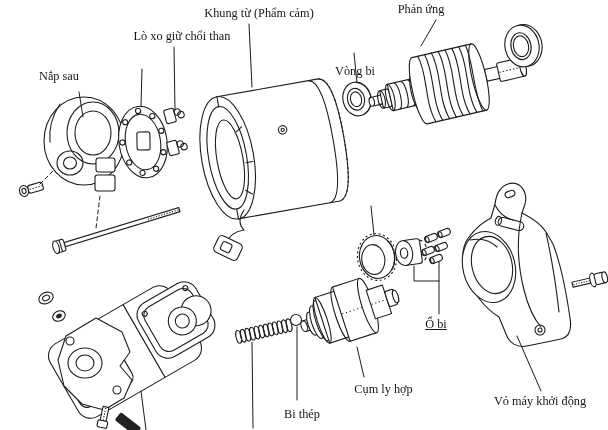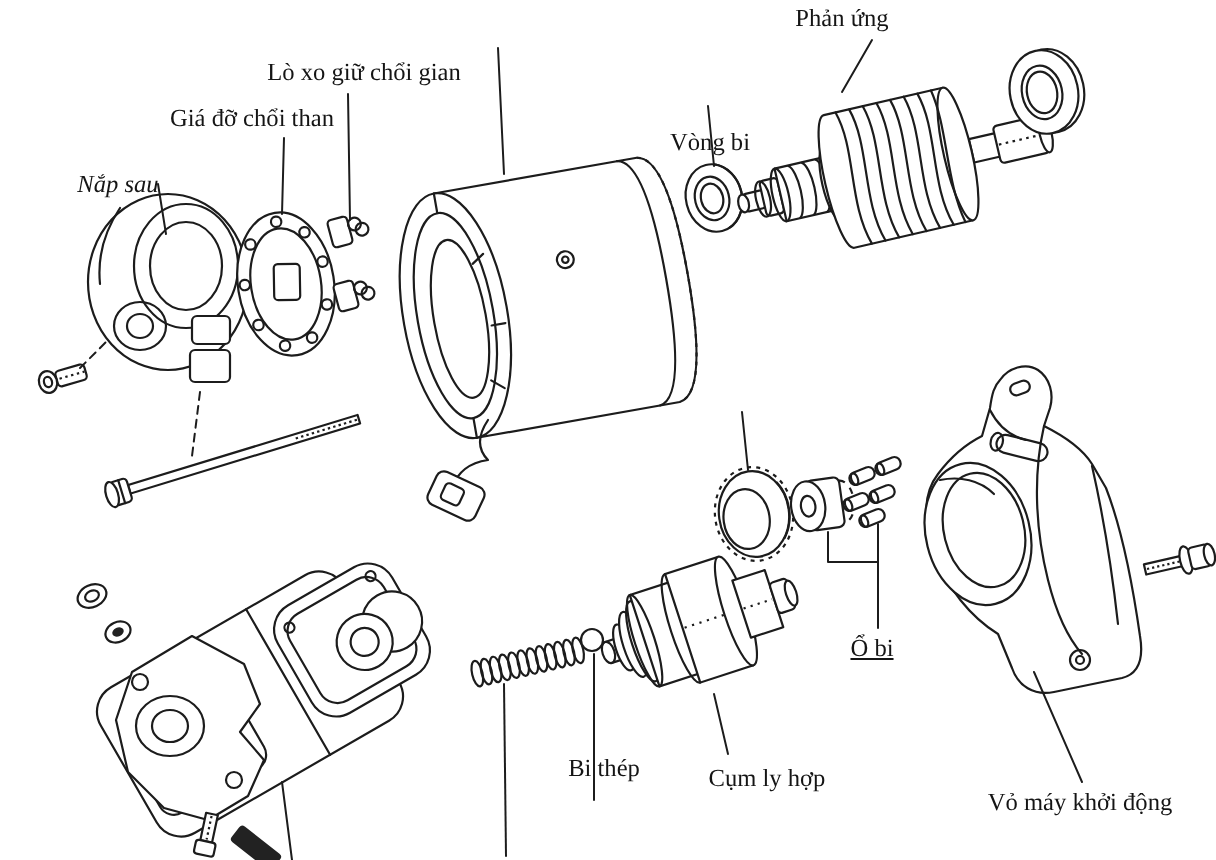--- a/index.html
+++ b/index.html
@@ -301,23 +301,23 @@
       <polyline class="lead" points="414,266 414,281 439,281"></polyline>
       <line class="lead" x1="439" y1="262" x2="439" y2="314"></line>
       <line class="lead" x1="357" y1="347" x2="364" y2="377"></line>
       <line class="lead" x1="297" y1="327" x2="297" y2="400"></line>
       <line class="lead" x1="517" y1="336" x2="541" y2="391"></line>
       <line class="lead" x1="141" y1="391" x2="146" y2="430"></line>
       <line class="lead" x1="252" y1="342" x2="253" y2="428"></line>
     </g>
   </svg>
 
-  <div class="part-label" style="left:59px;  top:86px;font-style:italic;">Nắp sau</div>
-  <div class="part-label" style="left:126px; top:53px;">Giá đỡ chổi than</div>
-  <div class="part-label" style="left:182px; top:30px;">Lò xo giữ chổi gian</div>
+  <div class="part-label" style="left:59px;  top:70px;">Nắp sau</div>
+  <div class="part-label" style="left:182px; top:30px;">Lò xo giữ chổi than</div>
+  <div class="part-label" style="left:259px; top:7px;">Khung từ (Phẩm cảm)</div>
   <div class="part-label" style="left:355px; top:36px;margin-top:29px;">Vòng bi</div>
   <div class="part-label" style="left:421px; top:3px;">Phản ứng</div>
   <div class="part-label" style="left:436px; top:318px;text-decoration:underline;">Ổ bi</div>
   <div class="part-label" style="left:367px; top:383px;padding-left:33px;">Cụm ly hợp</div>
-  <div class="part-label" style="left:302px; top:378px;">Bi thép</div>
+  <div class="part-label" style="left:302px; top:408px;">Bi thép</div>
   <div class="part-label" style="left:540px; top:395px;">Vỏ máy khởi động</div>
 
 </div>
 
 </body></html>

